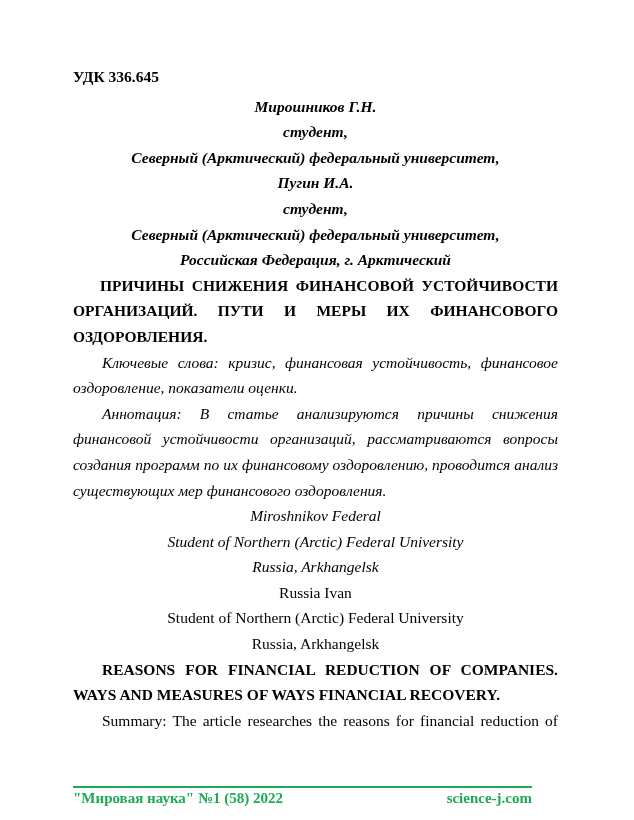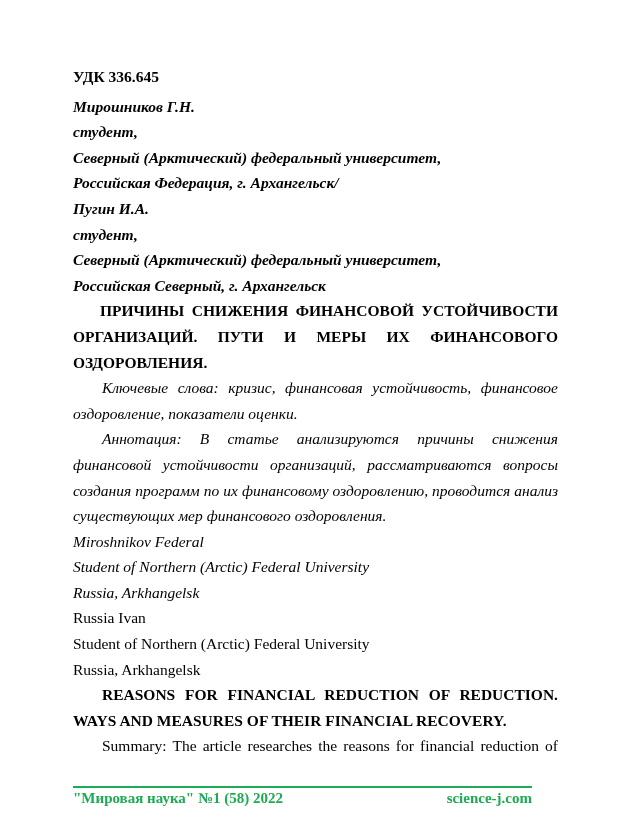--- a/index.html
+++ b/index.html
@@ -18,21 +18,21 @@
   }
   .content {
     position: absolute;
     left: 73px; top: 64px;
     width: 485px;
     font-size: 15.5px;
     line-height: 25.6px;
   }
   p { margin: 0; }
   .bold { font-weight: bold; }
-  .right { text-align: left; }
+  .right { text-align: center; }
   .bi { font-weight: bold; font-style: italic; }
   .it { font-style: italic; }
   .author-block-ru { margin-top: 4px; }
   .title-ru {
     font-weight: bold;
     text-align: justify;
     text-indent: 27px;
   }
   .para {
     text-align: justify;
@@ -68,49 +68,48 @@
 
 <div class="page">
   <div class="content">
 
     <p class="bold">УДК 336.645</p>
 
     <div class="author-block-ru">
       <p class="right bi">Мирошников Г.Н.</p>
       <p class="right bi">студент,</p>
       <p class="right bi">Северный (Арктический) федеральный университет,</p>
-      <p class="right bi">Российская Федерация, г. Архангельск/</p>
     </div>
 
     <div>
       <p class="right bi">Пугин И.А.</p>
       <p class="right bi">студент,</p>
       <p class="right bi">Северный (Арктический) федеральный университет,</p>
-      <p class="right bi">Российская Северный, г. Архангельск</p>
+      <p class="right bi">Российская Федерация, г. Арктический</p>
     </div>
 
     <p class="title-ru">ПРИЧИНЫ СНИЖЕНИЯ ФИНАНСОВОЙ УСТОЙЧИВОСТИ ОРГАНИЗАЦИЙ. ПУТИ И МЕРЫ ИХ ФИНАНСОВОГО ОЗДОРОВЛЕНИЯ.</p>
 
     <p class="para it">Ключевые слова: кризис, финансовая устойчивость, финансовое оздоровление, показатели оценки.</p>
 
     <p class="para it">Аннотация: В статье анализируются причины снижения финансовой устойчивости организаций, рассматриваются вопросы создания программ по их финансовому оздоровлению, проводится анализ существующих мер финансового оздоровления.</p>
 
     <div>
       <p class="right it">Miroshnikov Federal</p>
       <p class="right it">Student of Northern (Arctic) Federal University</p>
       <p class="right it">Russia, Arkhangelsk</p>
     </div>
 
     <div>
       <p class="right">Russia Ivan</p>
       <p class="right">Student of Northern (Arctic) Federal University</p>
       <p class="right">Russia, Arkhangelsk</p>
     </div>
 
-    <p class="title-en">REASONS FOR FINANCIAL REDUCTION OF REDUCTION. WAYS AND MEASURES OF THEIR FINANCIAL RECOVERY.</p>
+    <p class="title-en">REASONS FOR FINANCIAL REDUCTION OF COMPANIES. WAYS AND MEASURES OF WAYS FINANCIAL RECOVERY.</p>
 
     <p class="para stretch-last">Summary: The article researches the reasons for financial reduction of</p>
 
   </div>
 
   <div class="footer">
     <div class="footer-rule"></div>
     <div class="footer-row">
       <span>"Мировая наука" №1 (58) 2022</span>
       <span>science-j.com</span>

